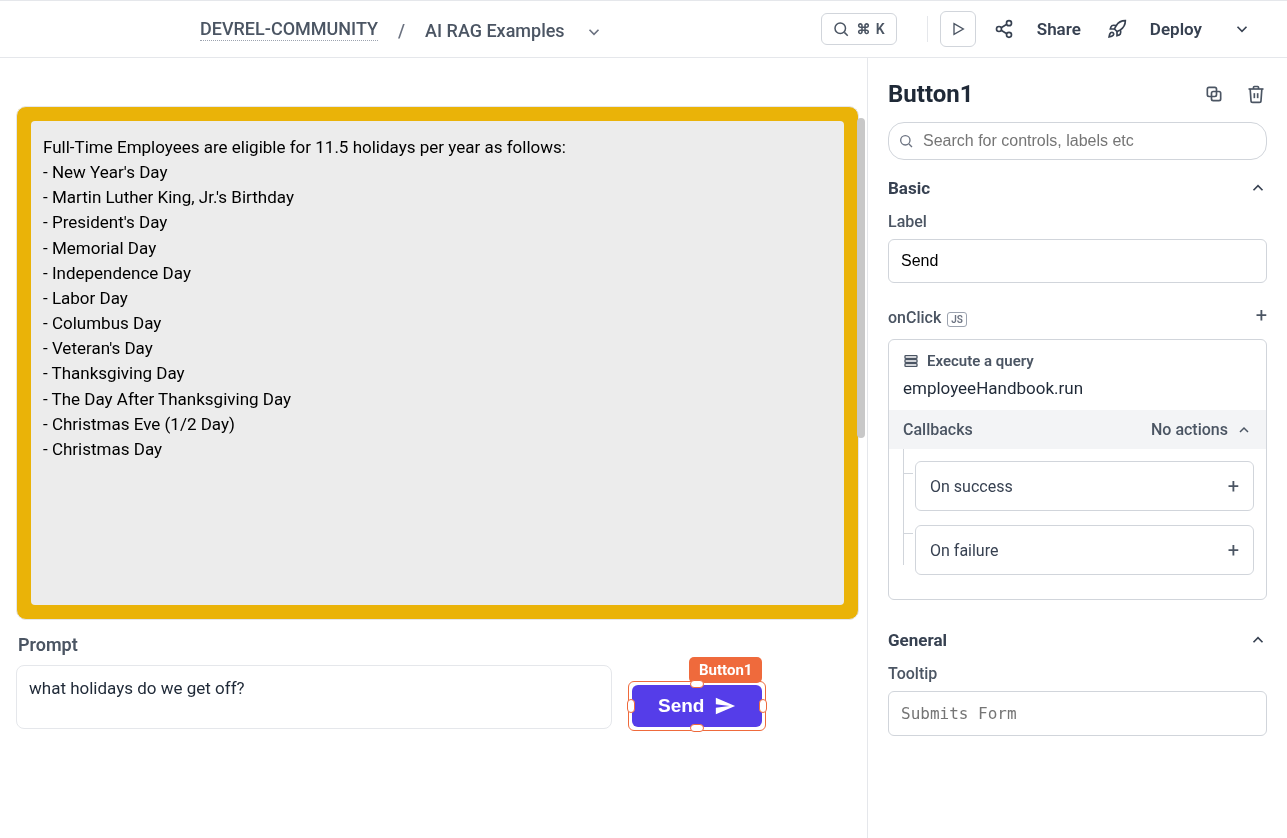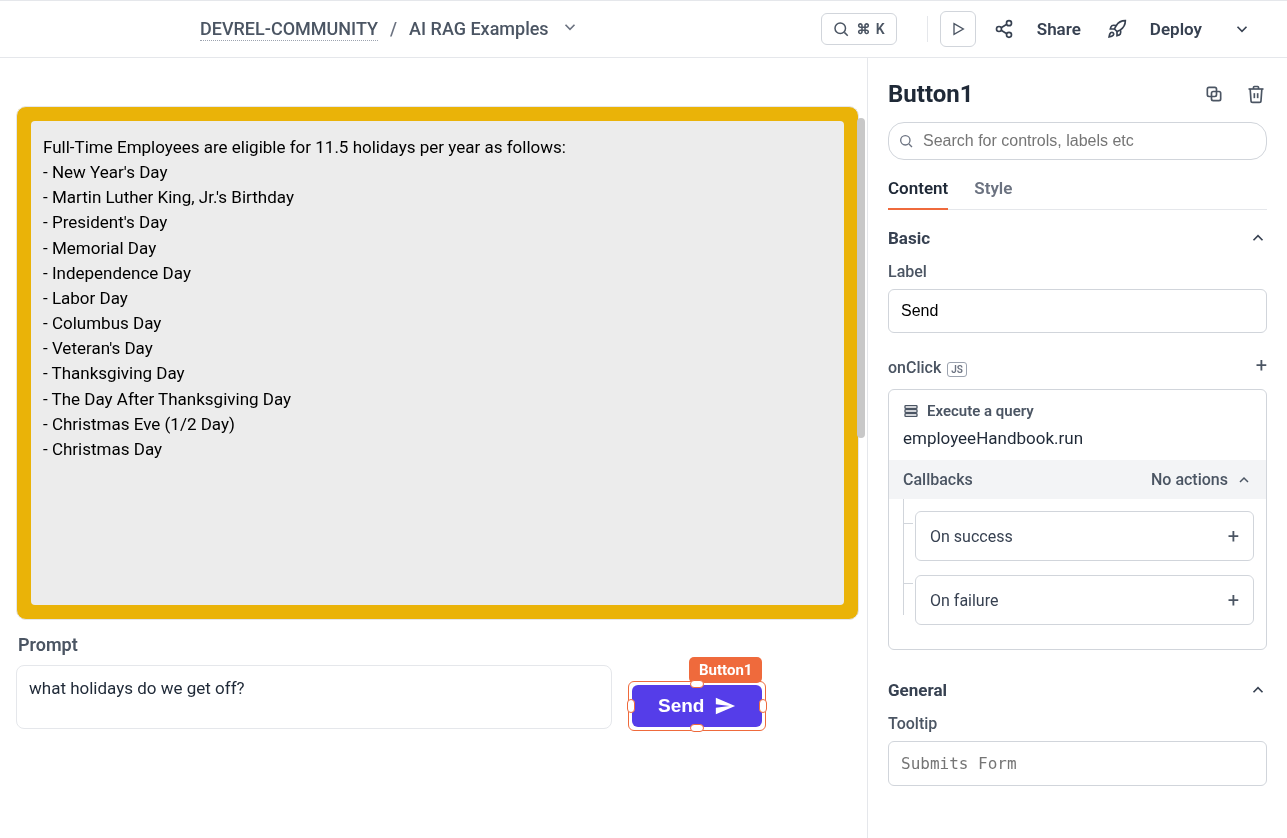--- a/index.html
+++ b/index.html
@@ -1,19 +1,19 @@
 <!DOCTYPE html>
 <html><head>
 <meta charset="utf-8">
 <style>
 * { box-sizing: border-box; margin: 0; padding: 0; }
 body { font-family: -apple-system, BlinkMacSystemFont, "Segoe UI", Roboto, sans-serif; font-size: 14px; color: #1f2937; background: #fff; height: 838px; width: 1287px; overflow: hidden; }
 .app { display: flex; flex-direction: column; height: 100%; }
 .topbar { display: flex; align-items: center; height: 58px; border-bottom: 1px solid #e5e7eb; border-top: 1px solid #e5e7eb; padding: 0 10px 0 200px; }
-.breadcrumb { display: flex; align-items: flex-start; gap: 12px; font-size: 18px; color: #4b5563; font-weight: 500; flex: 1; }
+.breadcrumb { display: flex; align-items: flex-end; gap: 20px; font-size: 18px; color: #4b5563; font-weight: 500; flex: 1; }
 .breadcrumb .project { color: #4b5563; border-bottom: 1px dotted #9ca3af; padding-bottom: 1px; }
 .breadcrumb .sep { color: #6b7280; }
 .cmdk { display: flex; align-items: center; gap: 6px; border: 1px solid #d1d5db; border-radius: 6px; padding: 6px 10px; color: #4b5563; margin-right: 18px; }
 .vdiv { width: 1px; height: 26px; background: #e5e7eb; margin: 0 12px; }
 .playbtn { border: 1px solid #d1d5db; border-radius: 6px; width: 36px; height: 36px; display: flex; align-items: center; justify-content: center; margin-right: 18px; }
 .topact { display: flex; align-items: center; gap: 23px; font-size: 17px; font-weight: 600; color: #374151; margin-right: 26px; }
 .deploy-chev { margin-left: 8px; }
 .main { display: flex; flex: 1; overflow: hidden; }
 .canvas { flex: 1; position: relative; padding: 48px 8px 12px 16px; overflow: auto; }
 .card { background: #eab308; border: 1px solid #e5e7eb; border-radius: 10px; padding: 14px; margin-bottom: 14px; }
@@ -185,24 +185,20 @@
       </div>
       <div class="search-ctrl">
         <span class="sicon">
           <svg width="16" height="16" viewBox="0 0 24 24" fill="none" stroke="#6b7280" stroke-width="2">
               <circle cx="11" cy="11" r="7"></circle>
               <line x1="21" y1="21" x2="16.5" y2="16.5"></line>
             </svg>
         </span>
         <input type="text" placeholder="Search for controls, labels etc" style="">
       </div>
-      <div class="tabs">
-        <div class="tab active">Content</div>
-        <div class="tab">Style</div>
-      </div>
 
       <div class="sect-head">
         <span>Basic</span>
         <span class="spacer"></span>
         <span>
             <svg width="18" height="18" viewBox="0 0 24 24" fill="none" stroke="#374151" stroke-width="2.2">
               <polyline points="18 15 12 9 6 15"></polyline>
             </svg>
           </span>
       </div>

